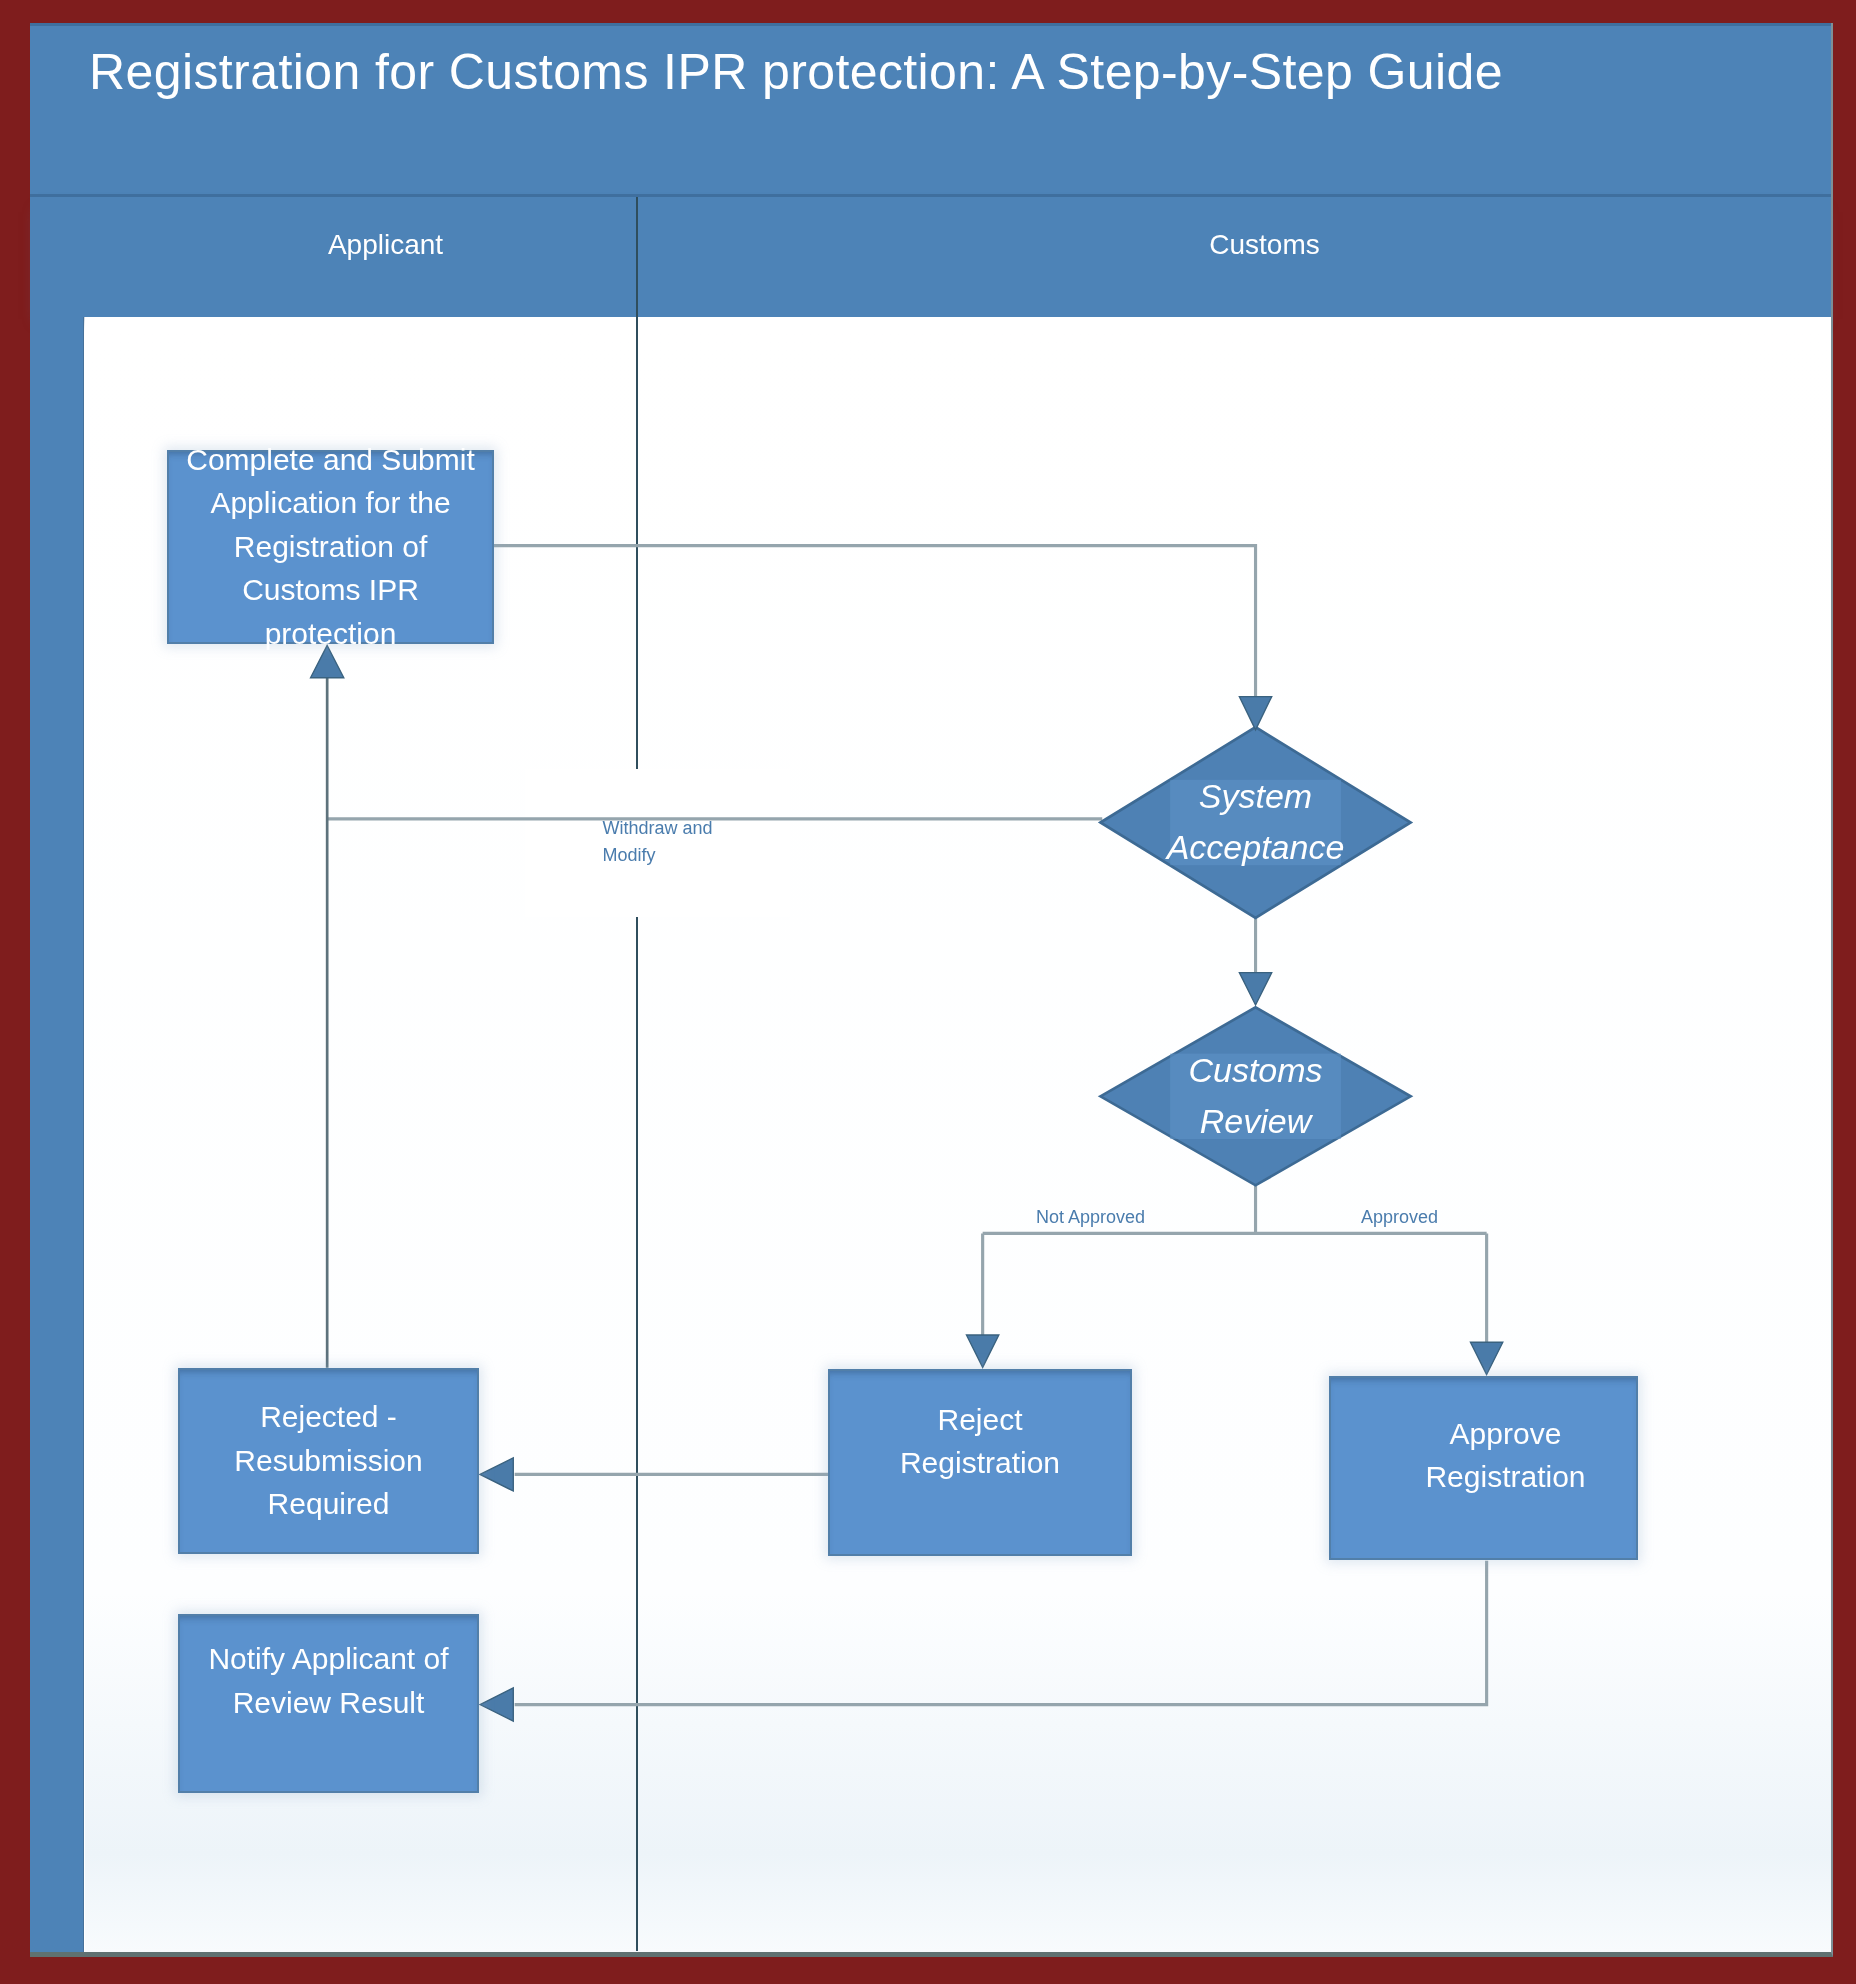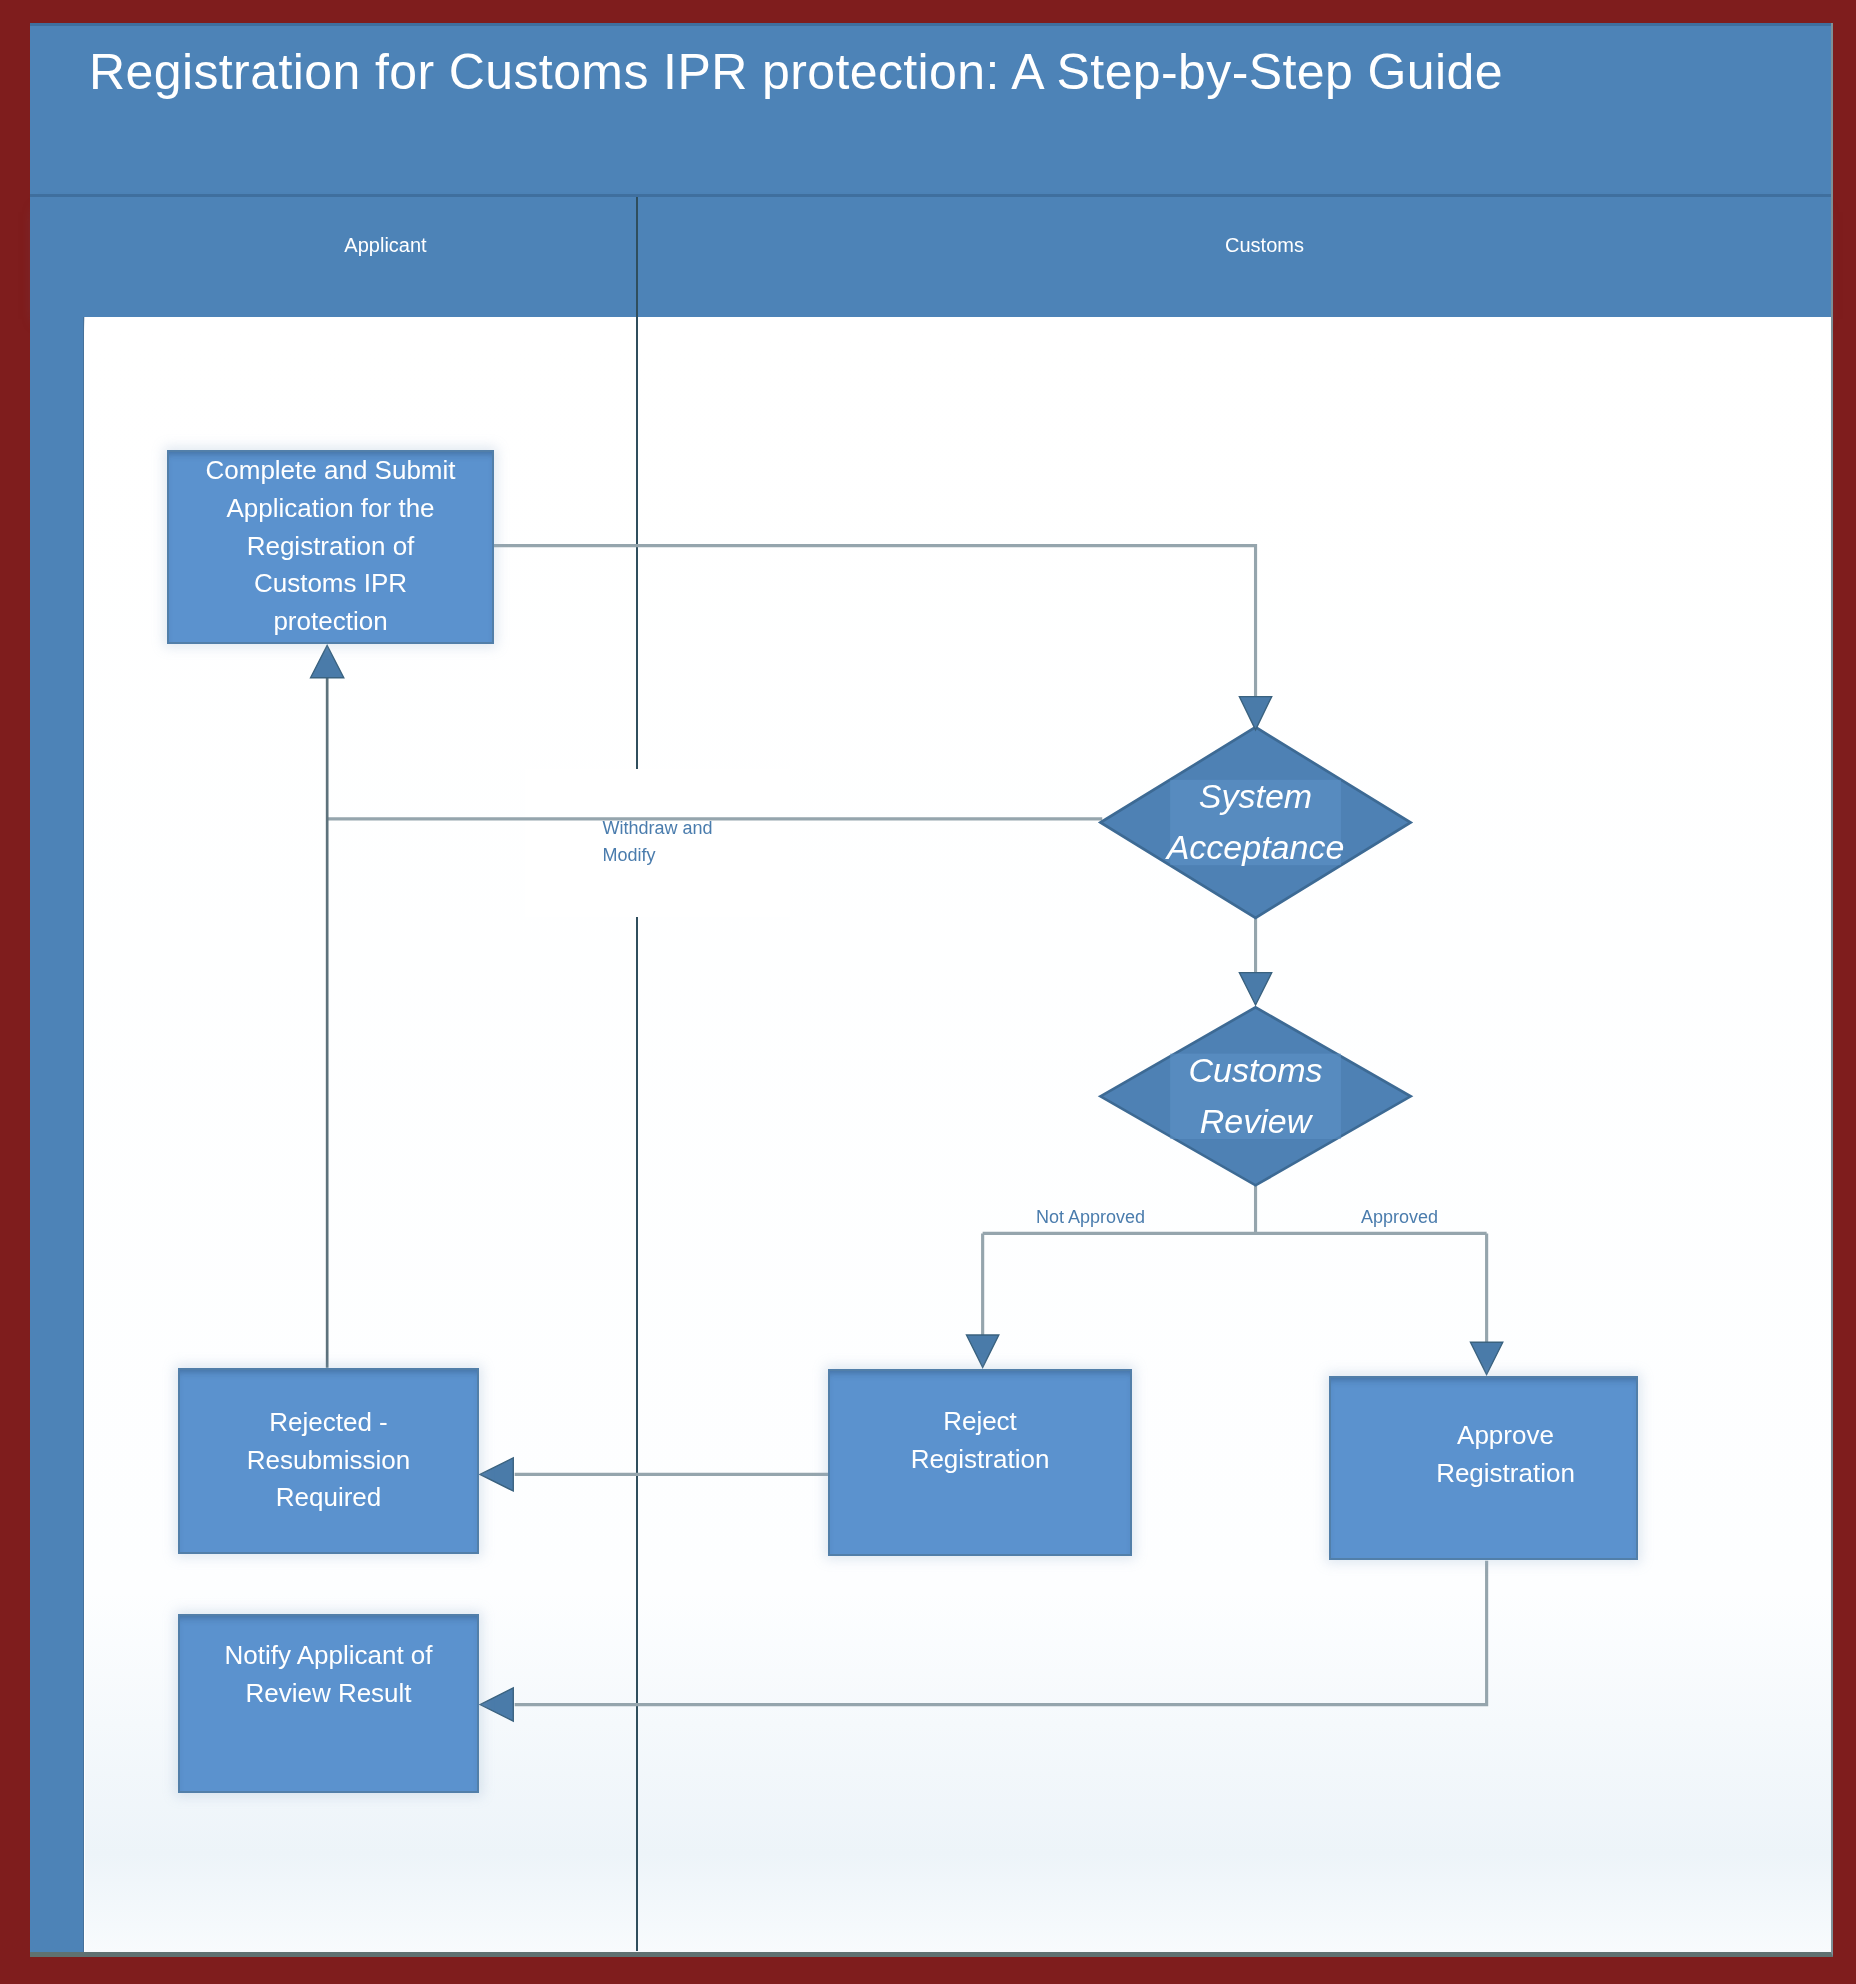--- a/index.html
+++ b/index.html
@@ -8,30 +8,30 @@
   .card{position:absolute;left:30px;top:22.5px;width:1801px;height:1929px;background:#ffffff;
         border-right:2.2px solid var(--card_right_border);border-bottom:5px solid var(--card_bottom_border);}
   .title-bar{position:absolute;left:0;top:0;width:100%;height:171px;background:var(--header_blue);
              border-top:3.1px solid var(--header_blue_dark);box-sizing:border-box;}
   .page-title{position:absolute;left:59px;top:17px;font-size:50px;color:#ffffff;
               letter-spacing:0.4px;white-space:nowrap;}
   .header-band{position:absolute;left:0;top:171px;width:100%;height:123px;background:var(--header_blue);
                border-top:3.6px solid var(--header_blue_dark);box-sizing:border-box;
                box-shadow:0 10px 13.5px -8px rgba(90,120,150,.55);}
   .lane-label{position:absolute;width:225px;height:49px;display:flex;align-items:center;justify-content:center;
-              color:#ffffff;font-size:20px;}
+              color:#ffffff;font-size:28px;}
   .sidebar{position:absolute;left:0;top:294px;width:54px;height:1635px;background:var(--header_blue);
            border-right:1.8px solid #46719a;box-sizing:border-box;}
   .main-canvas{position:absolute;left:55px;top:294px;right:0;bottom:0;
         background:linear-gradient(180deg,#ffffff 0%,#fdfeff 78%,#edf4f9 94%,#f8fbfd 100%);}
   .lane-divider{position:absolute;left:606px;top:174px;width:1.8px;height:1754px;background:var(--divider_dark);}
   .connectors{position:absolute;left:0;top:0;}
   .edge-patch{position:absolute;left:495px;top:746px;width:265px;height:148px;background:#ffffff;}
   .node{position:absolute;display:flex;align-items:center;justify-content:center;text-align:center;
-        color:#ffffff;font-size:26px;line-height:1.45;white-space:pre-line;
+        color:#ffffff;font-size:30px;line-height:1.45;white-space:pre-line;
         background:var(--box_blue);border:2.2px solid var(--box_border);box-sizing:border-box;
         box-shadow:0 0 11.7px 2.7px rgba(140,170,200,.28), inset 0 6.3px 7.2px -4.5px rgba(25,55,90,.38);}
   .node-complete{left:137px;top:427px;width:327px;height:194px;}
   .node-reject{left:798px;top:1346px;width:304px;height:187px;padding-bottom:42px;}
   .node-approve{left:1299px;top:1353px;width:309px;height:184px;padding-bottom:25px;padding-left:44px;}
   .node-rejected{left:148px;top:1345px;width:301px;height:186px;}
   .node-notify{left:148px;top:1591px;width:301px;height:179px;align-items:flex-start;padding-top:21.6px;}
   .diamond-text{position:absolute;width:225px;height:135px;display:flex;align-items:center;justify-content:center;
         text-align:center;color:#ffffff;font-size:34px;line-height:1.5;white-space:pre-line;font-style:italic;}
   .dt-sa{left:1113px;top:732px;}

